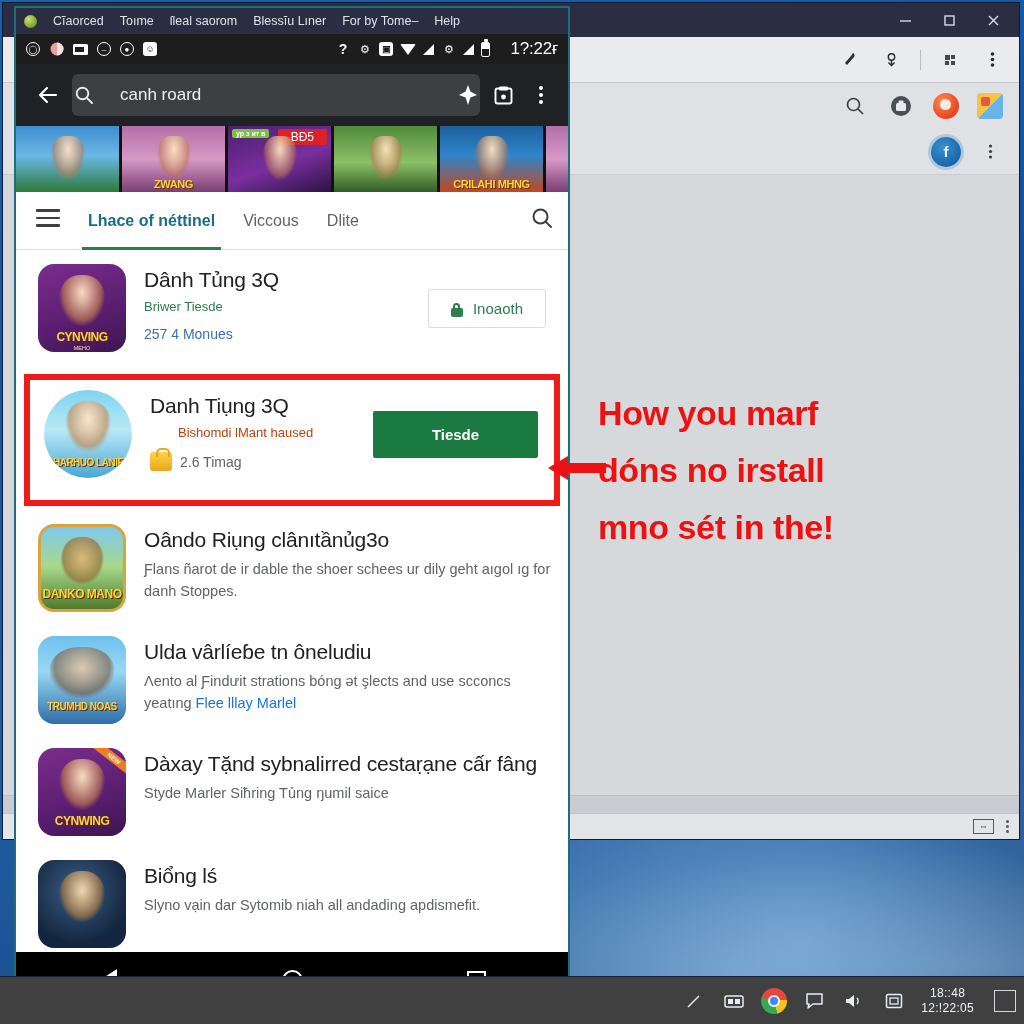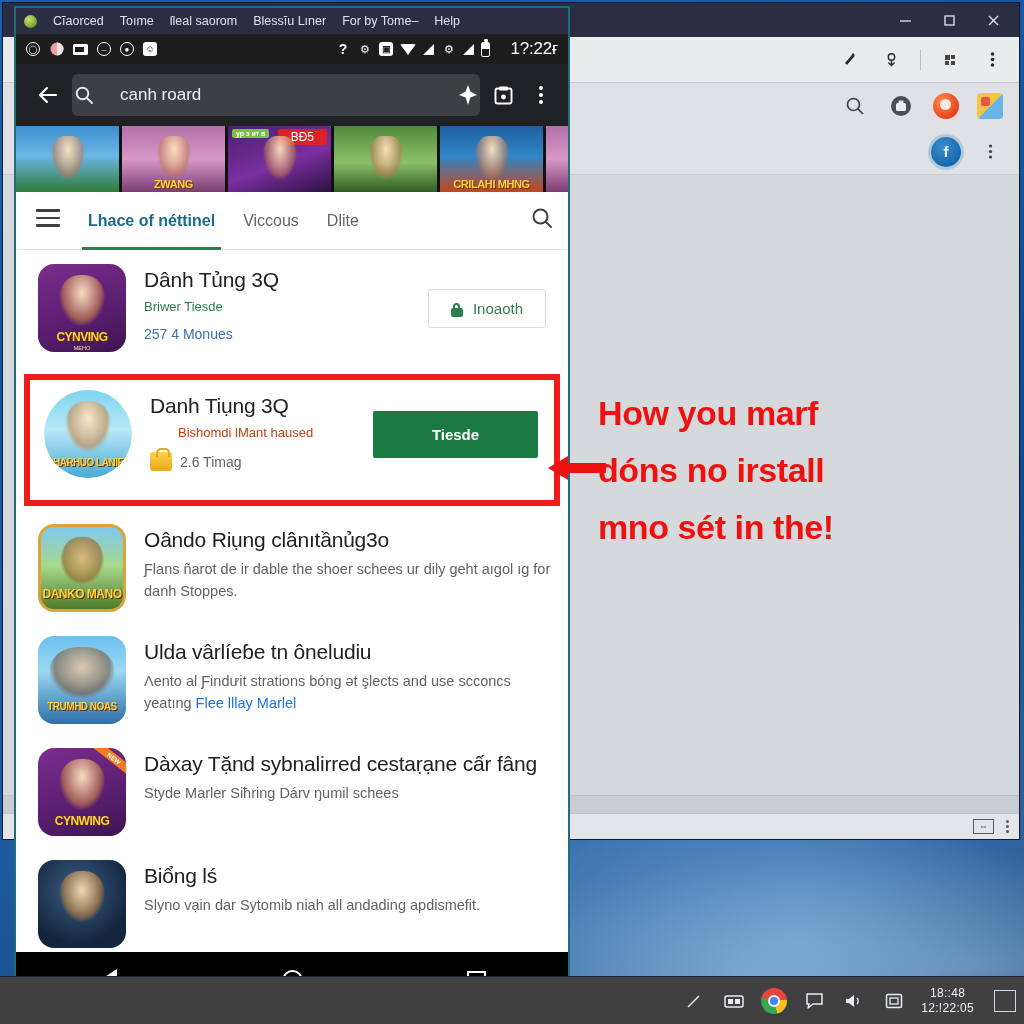--- a/index.html
+++ b/index.html
@@ -560,21 +560,21 @@
 
     <div class="approw">
       <div class="appicon ic-purple">
         <div class="icon-ribbon">NEW</div>
         <div class="icon-fig"></div>
         <div class="icon-label">CYNWING</div>
       </div>
       <div class="appinfo">
         <div class="apptitle">Dàxay Tặnd sybnalirred cestaṛạne cấr fâng</div>
         <div class="appdesc">
-          <span>Styde Marler Siħring Dárv ŋumil schees</span>
+          <span>Styde Marler Siħring Tủng ŋumil saice</span>
         </div>
       </div>
     </div>
 
     <div class="approw">
       <div class="appicon ic-dark">
         <div class="icon-fig" style="background:radial-gradient(ellipse at 50% 38%,rgba(255,225,180,.92),rgba(190,130,60,.6) 58%,rgba(0,0,0,0) 72%);"></div>
       </div>
       <div class="appinfo">
         <div class="apptitle">Biổng lś</div>

